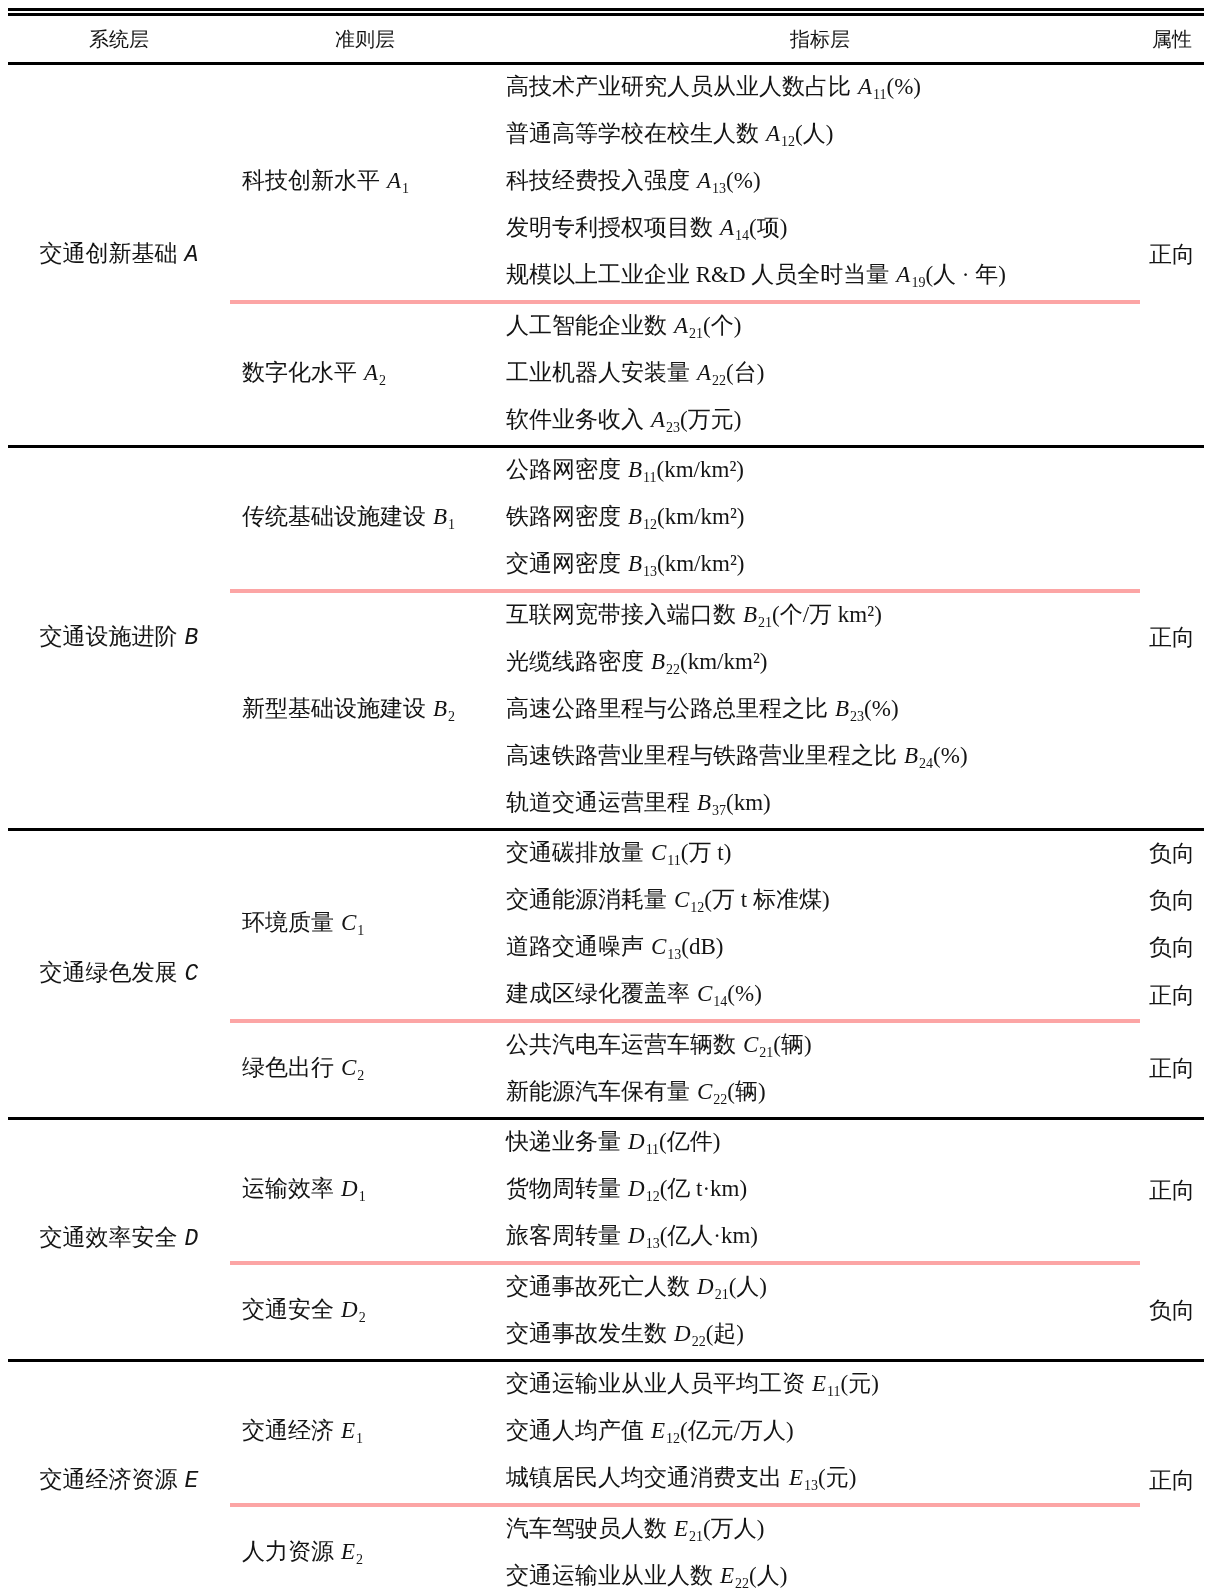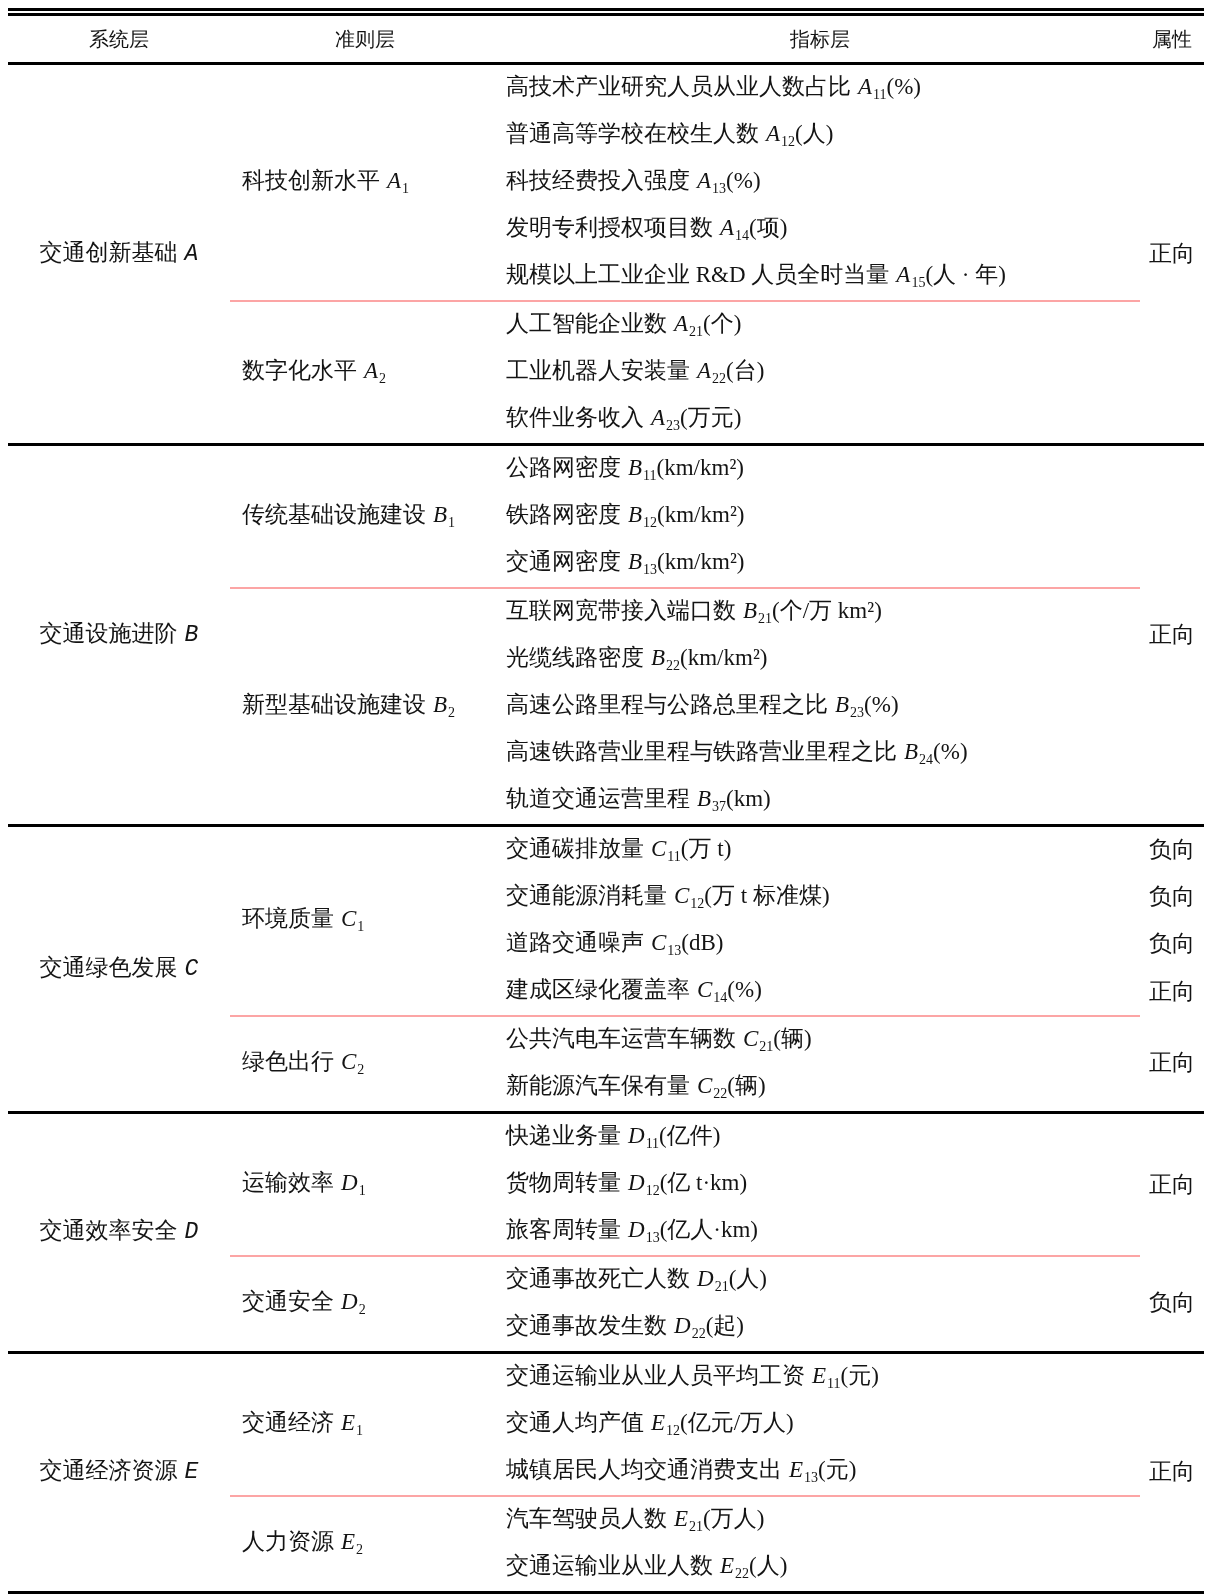--- a/index.html
+++ b/index.html
@@ -50,21 +50,21 @@
     height: 47px;
     text-align: left;
     padding-left: 6px;
   }
   td.criterion {
     text-align: left;
     padding-left: 12px;
   }
   td.system { text-align: center; font-family: Liberation Mono, monospace; }
   td.attr   { text-align: center; }
-  .gend { border-bottom: 2px solid #fca5a5; }
+  .gend { border-bottom: 4px solid #fca5a5; }
   .var {
     font-style: italic;
     margin-left: 7px;
   }
   .sub {
     font-style: normal;
     font-size: 14px;
     vertical-align: -5px;
     margin-left: 1px;
     margin-top: 16px;
@@ -100,21 +100,21 @@
         <tr>
           <td class="indicator"><span class="name">普通高等学校在校生人数</span><span class="var">A</span><span class="sub">12</span><span class="unit">(人)</span></td>
         </tr>
         <tr>
           <td class="indicator"><span class="name">科技经费投入强度</span><span class="var">A</span><span class="sub">13</span><span class="unit">(%)</span></td>
         </tr>
         <tr>
           <td class="indicator"><span class="name">发明专利授权项目数</span><span class="var">A</span><span class="sub">14</span><span class="unit">(项)</span></td>
         </tr>
         <tr>
-          <td class="indicator gend"><span class="name">规模以上工业企业 R&amp;D 人员全时当量</span><span class="var">A</span><span class="sub">15</span><span class="unit">(人 · 年)</span></td>
+          <td class="indicator gend"><span class="name">规模以上工业企业 R&amp;D 人员全时当量</span><span class="var">A</span><span class="sub">19</span><span class="unit">(人 · 年)</span></td>
         </tr>
         <tr>
           <td class="criterion" rowspan="3"><span class="name">数字化水平</span><span class="var">A</span><span class="sub">2</span></td>
           <td class="indicator"><span class="name">人工智能企业数</span><span class="var">A</span><span class="sub">21</span><span class="unit">(个)</span></td>
         </tr>
         <tr>
           <td class="indicator"><span class="name">工业机器人安装量</span><span class="var">A</span><span class="sub">22</span><span class="unit">(台)</span></td>
         </tr>
         <tr>
           <td class="indicator"><span class="name">软件业务收入</span><span class="var">A</span><span class="sub">23</span><span class="unit">(万元)</span></td>

